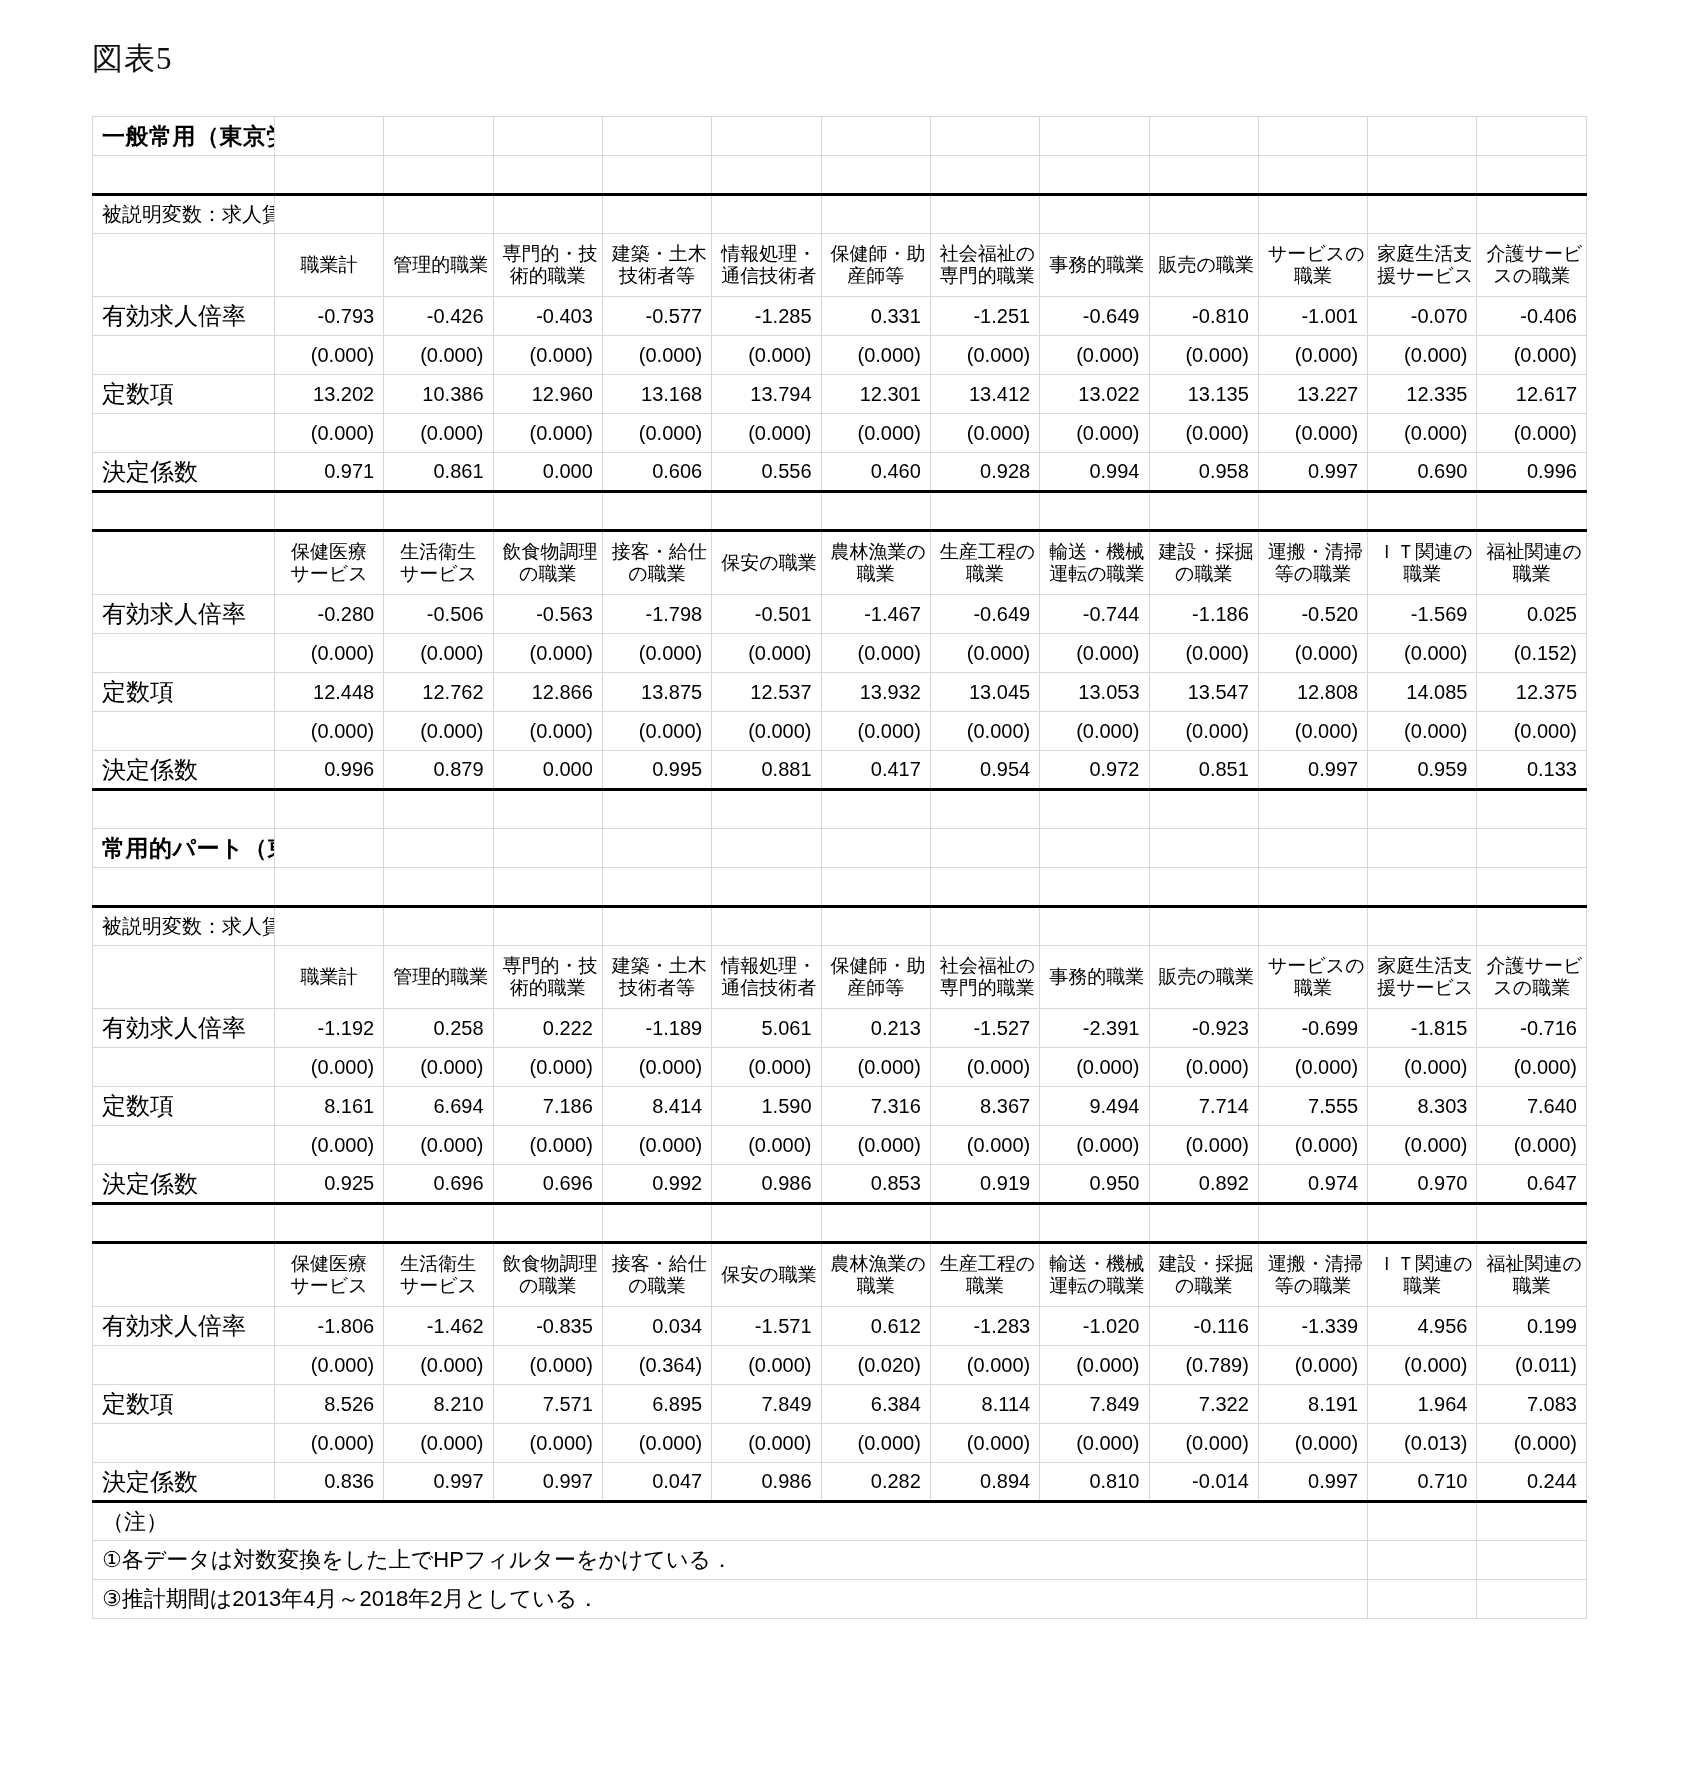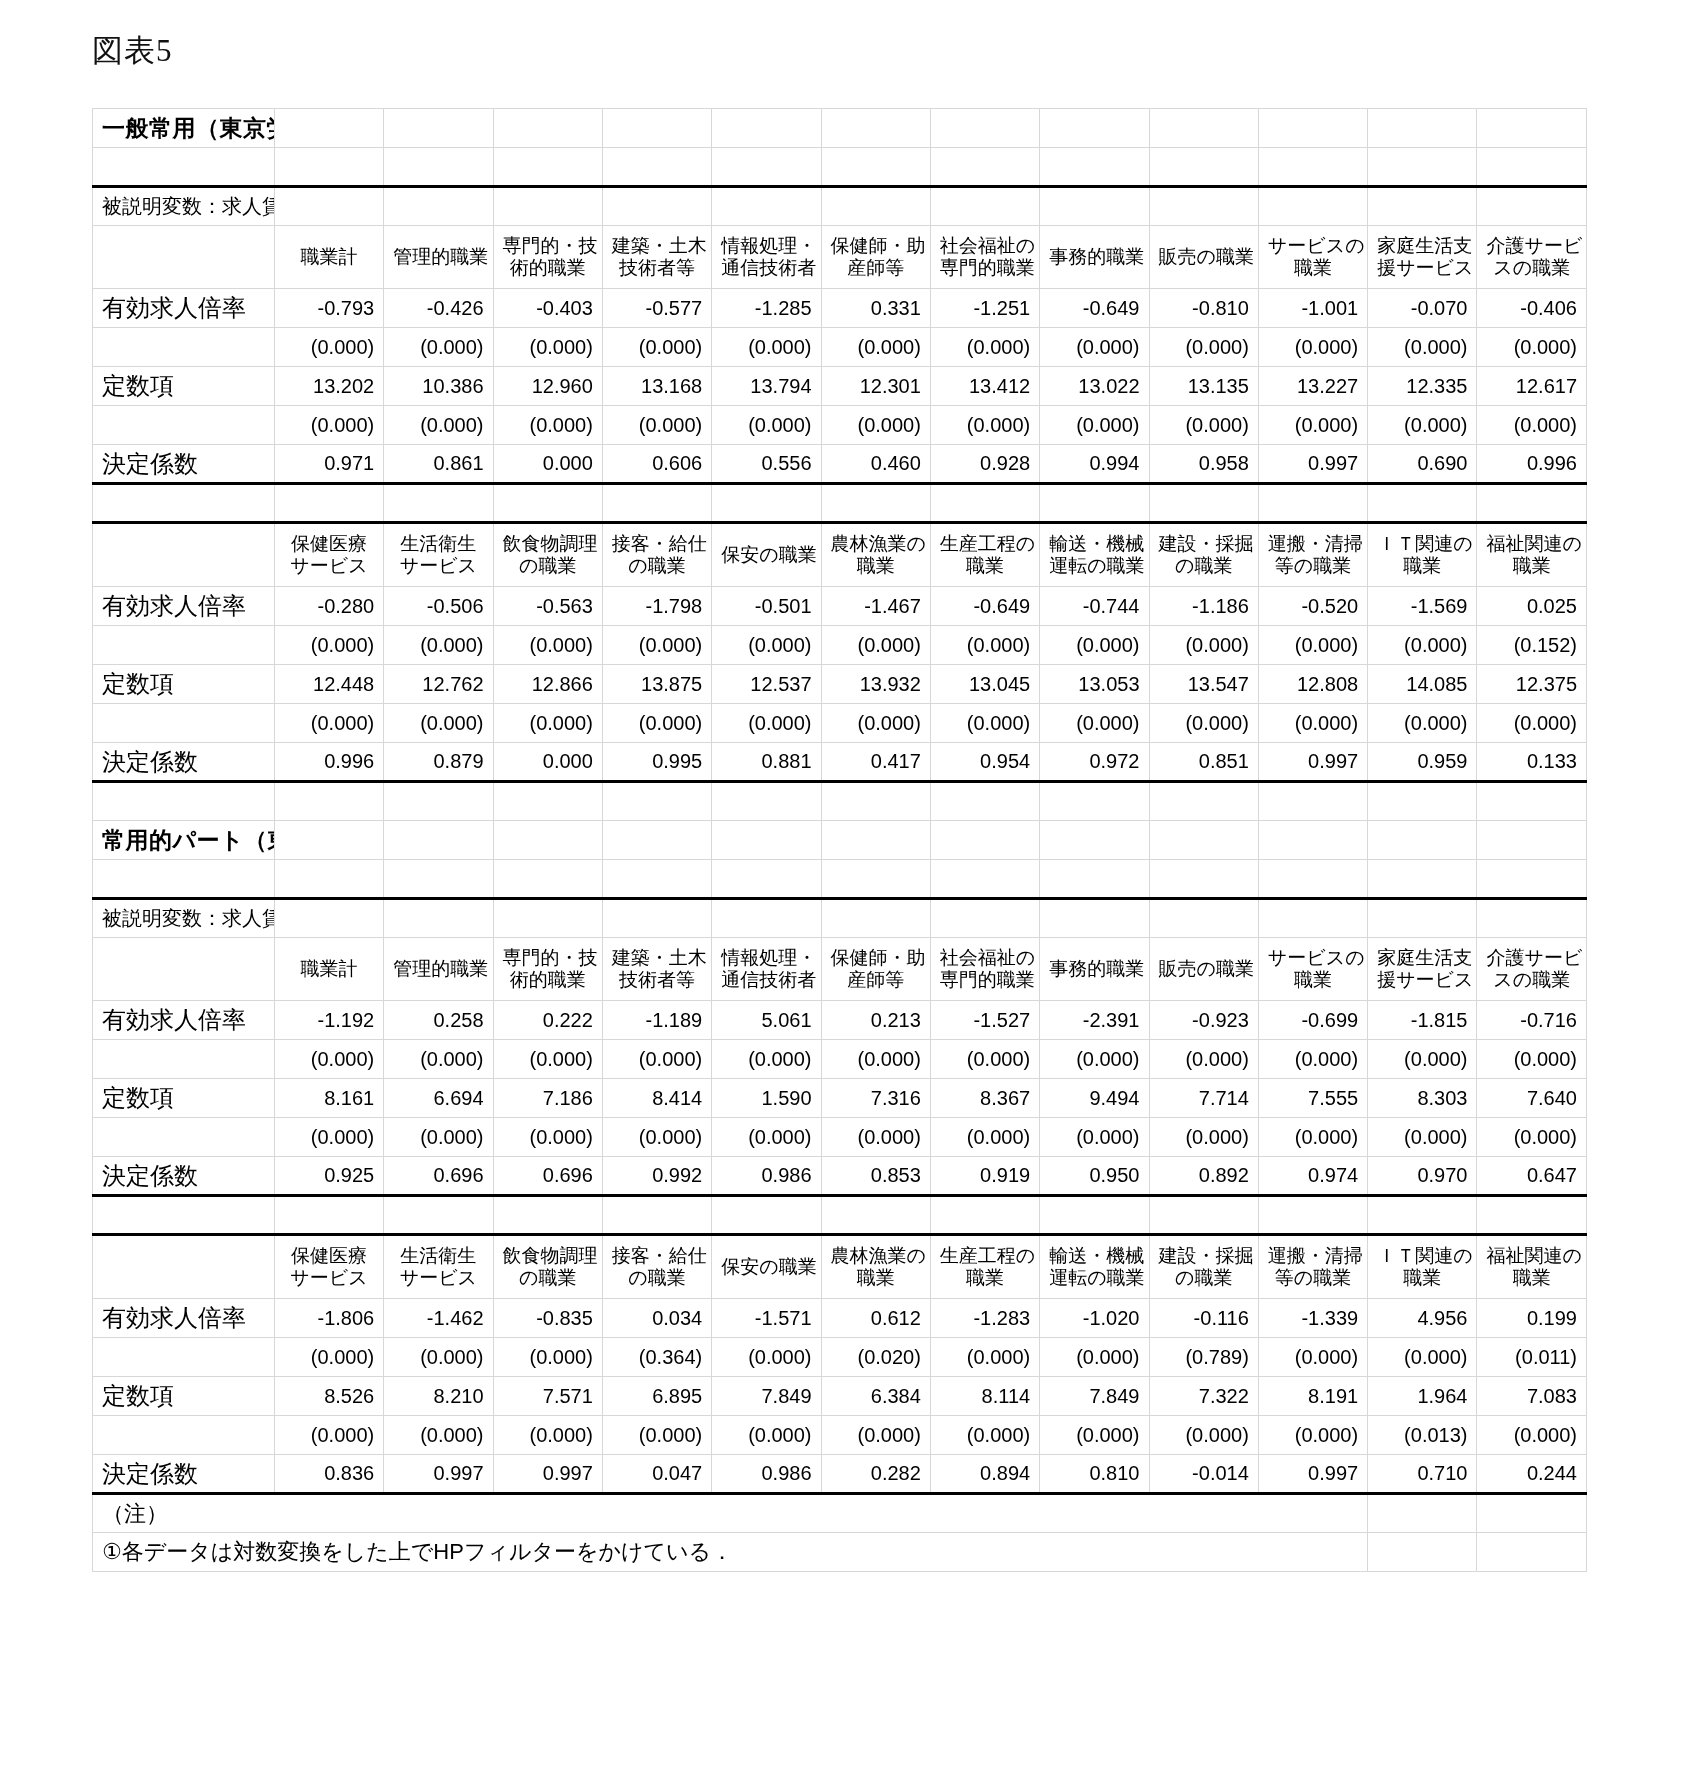--- a/index.html
+++ b/index.html
@@ -9,21 +9,21 @@
   }
   body {
     width: 1688px;
     height: 1774px;
     font-family: "Liberation Serif", "DejaVu Serif", serif;
     color: #000000;
     position: relative;
     overflow: hidden;
   }
   .page {
-    padding: 30px 0 0 92px;
+    padding: 38px 0 0 92px;
     box-sizing: border-box;
   }
   .fig-label {
     font-family: "Liberation Serif", "DejaVu Serif", serif;
     font-size: 31px;
     letter-spacing: 1px;
     margin-bottom: 36px;
     color: #111;
   }
   table.grid {
@@ -732,16 +732,21 @@
         <tr class="notes-first">
           <td class="noteline" colspan="11">（注）</td>
           <td class="notepad"></td>
           <td class="notepad"></td>
         </tr>
         <tr>
           <td class="noteline" colspan="11">①各データは対数変換をした上でHPフィルターをかけている．</td>
           <td class="notepad"></td>
           <td class="notepad"></td>
         </tr>
+        <tr>
+          <td class="noteline" colspan="11">③推計期間は2013年4月～2018年2月としている．</td>
+          <td class="notepad"></td>
+          <td class="notepad"></td>
+        </tr>
       </tbody>
   </table>
 
 </div>
 
 </body></html>

